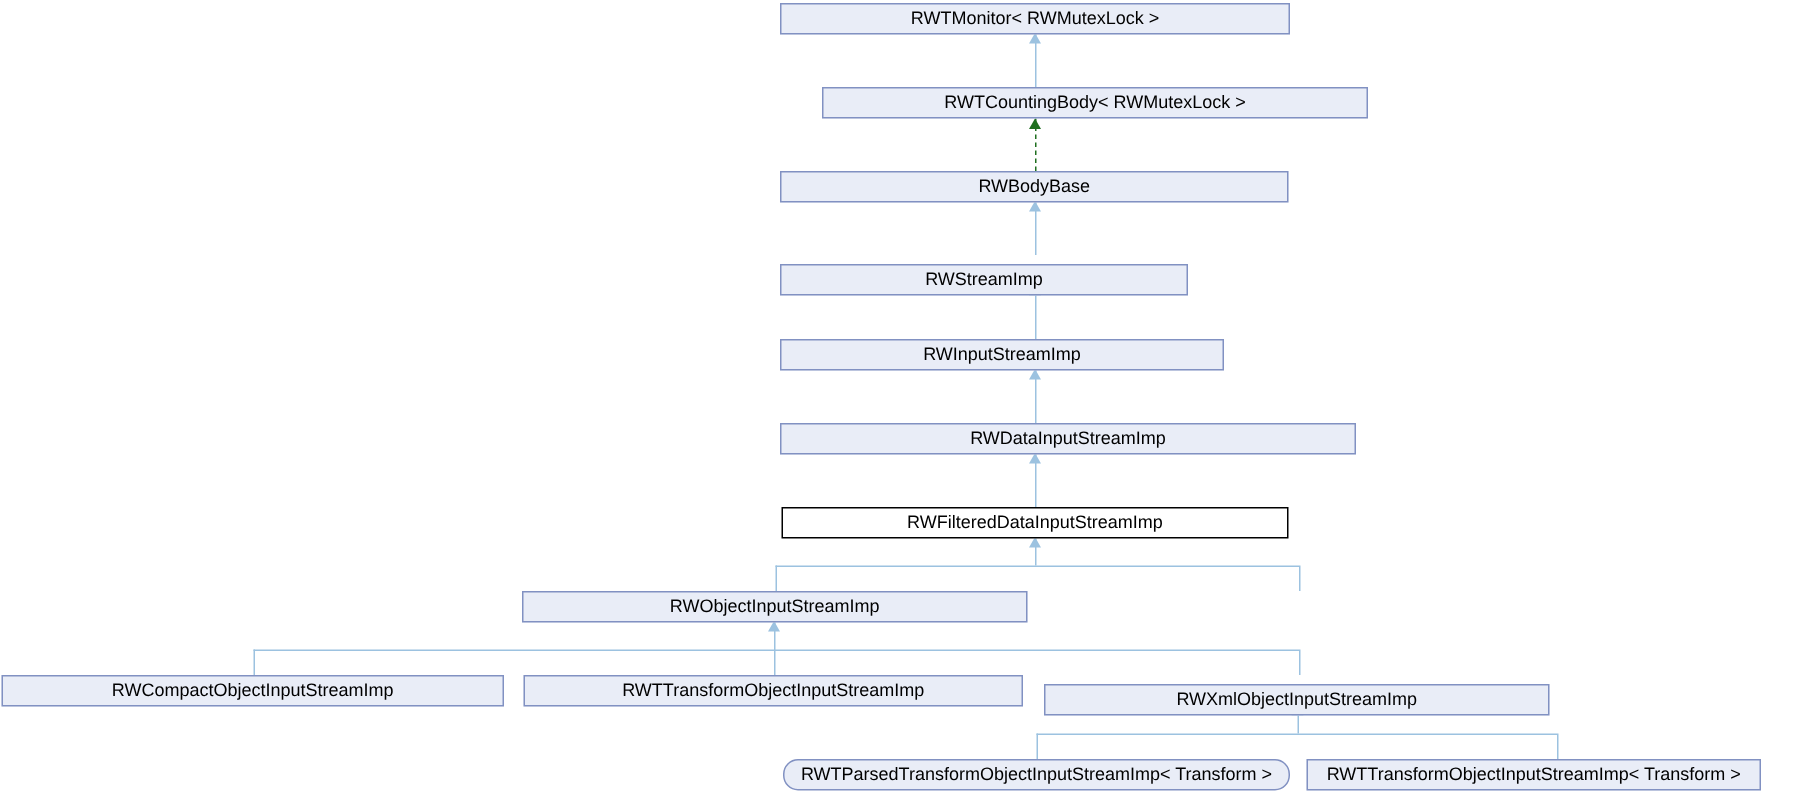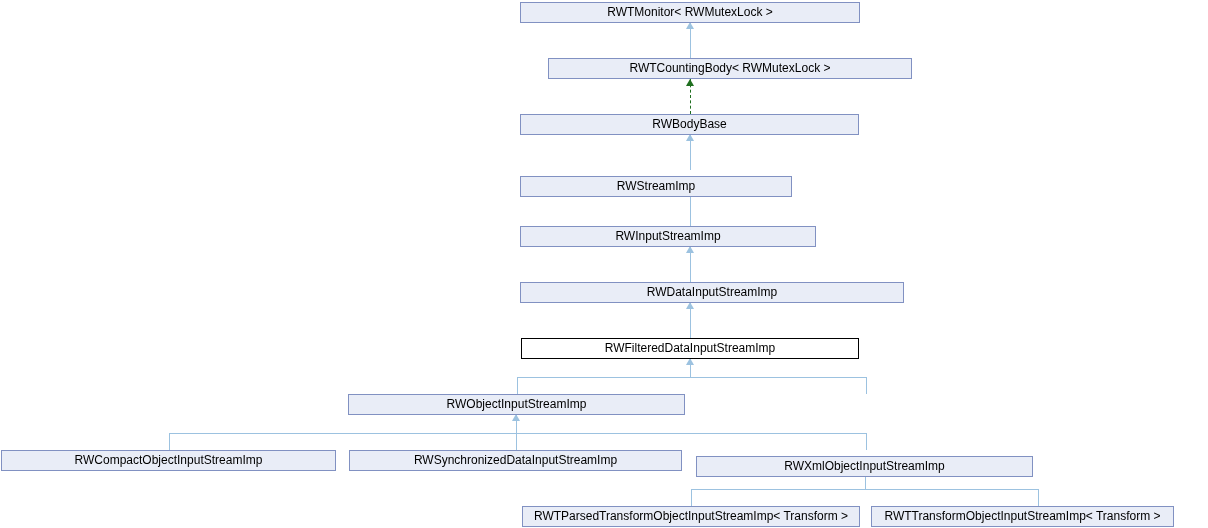--- a/index.html
+++ b/index.html
@@ -121,21 +121,21 @@
 
   <div class="node" style="left:520px; top:282px; width:384px;">RWDataInputStreamImp</div>
 
   <div class="node sel" style="left:521px; top:338px; width:338px;">RWFilteredDataInputStreamImp</div>
 
   <div class="node" style="left:348px; top:394px; width:337px;">RWObjectInputStreamImp</div>
 
 
   <div class="node" style="left:1px;   top:450px; width:335px;">RWCompactObjectInputStreamImp</div>
 
-  <div class="node" style="left:349px; top:450px; width:333px;">RWSynchronizedDataInputStreamImp</div>
+  <div class="node" style="left:349px; top:450px; width:333px;">RWTTransformObjectInputStreamImp</div>
 
   <div class="node" style="left:696px; top:456px; width:337px;">RWXmlObjectInputStreamImp</div>
 
-  <div class="node" style="left:522px; top:506px; width:338px;">RWTParsedTransformObjectInputStreamImp&lt; Transform &gt;</div>
+  <div class="node" style="left:522px; top:506px; width:338px;border-radius:10px;">RWTParsedTransformObjectInputStreamImp&lt; Transform &gt;</div>
 
   <div class="node" style="left:871px; top:506px; width:303px;">RWTTransformObjectInputStreamImp&lt; Transform &gt;</div>
 
 </div>
 
 </body></html>

